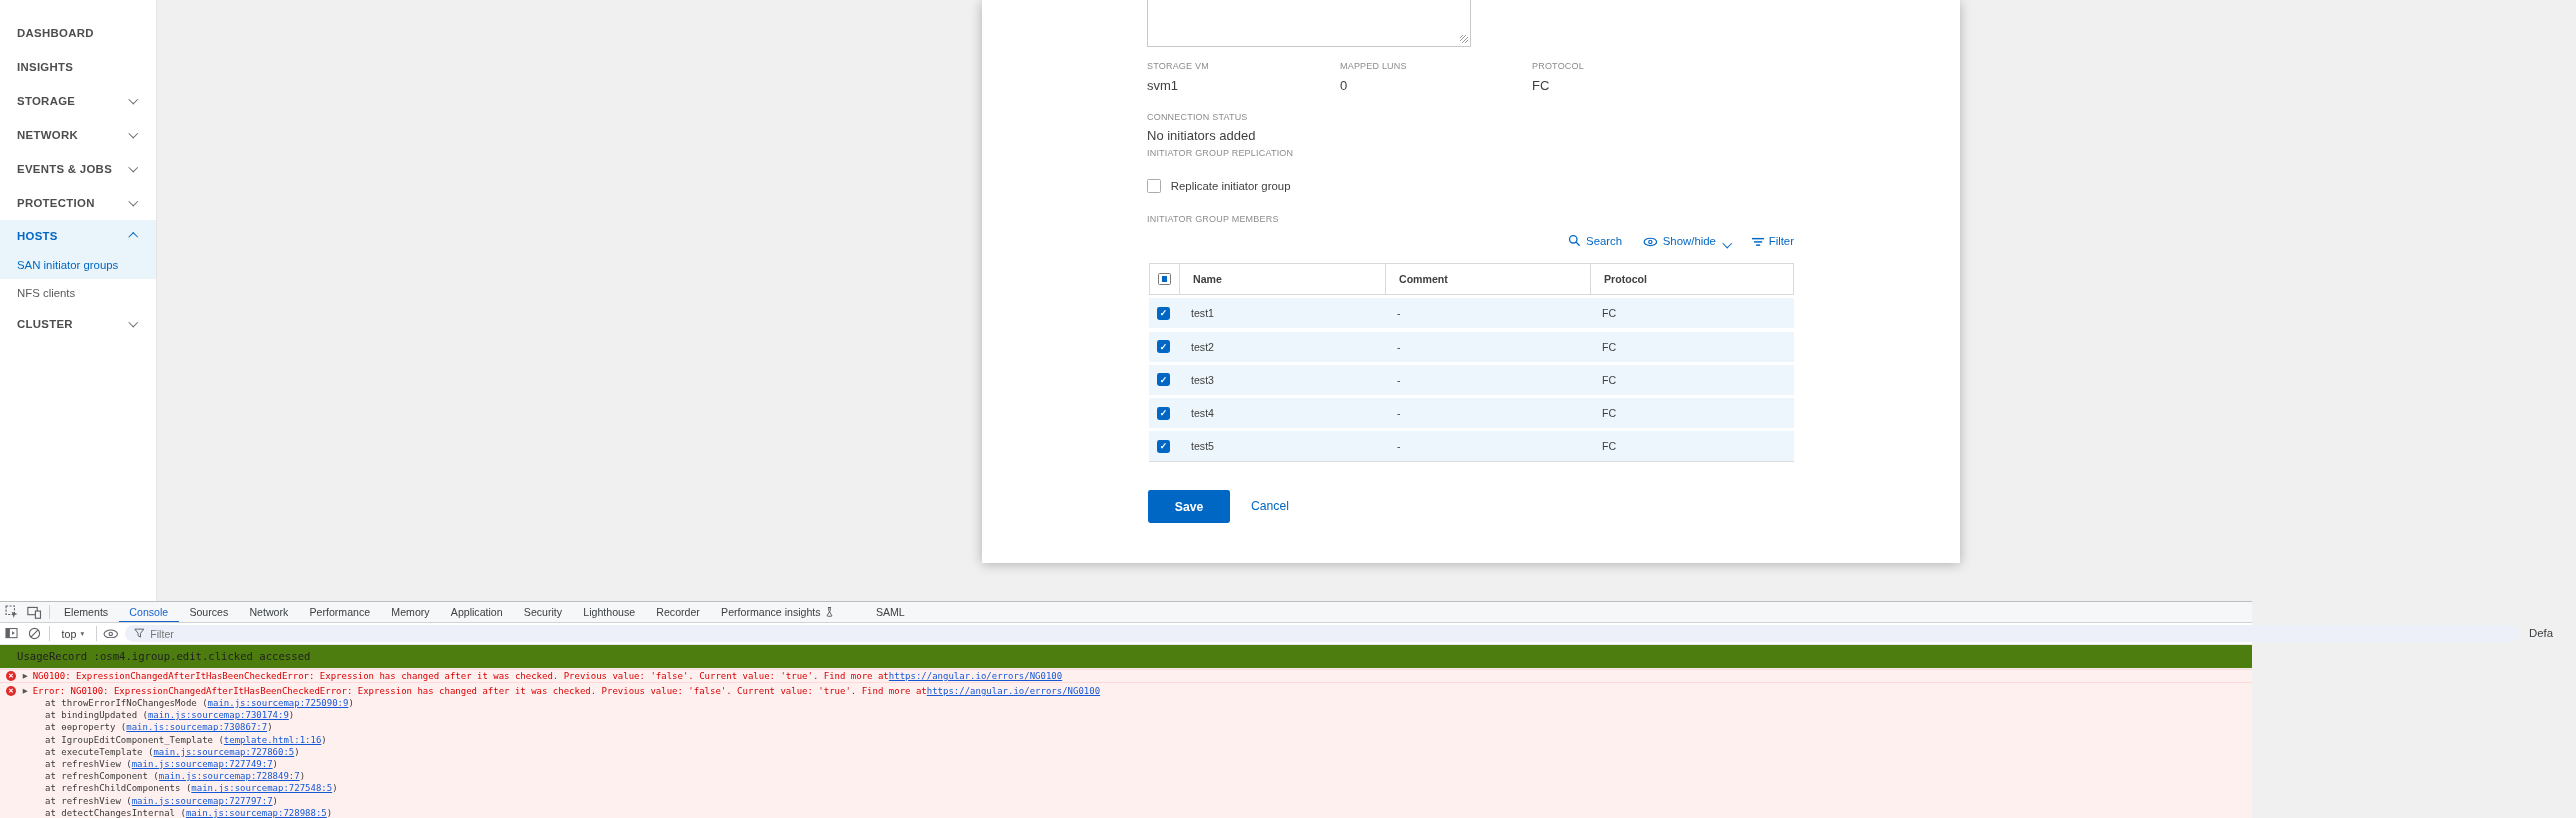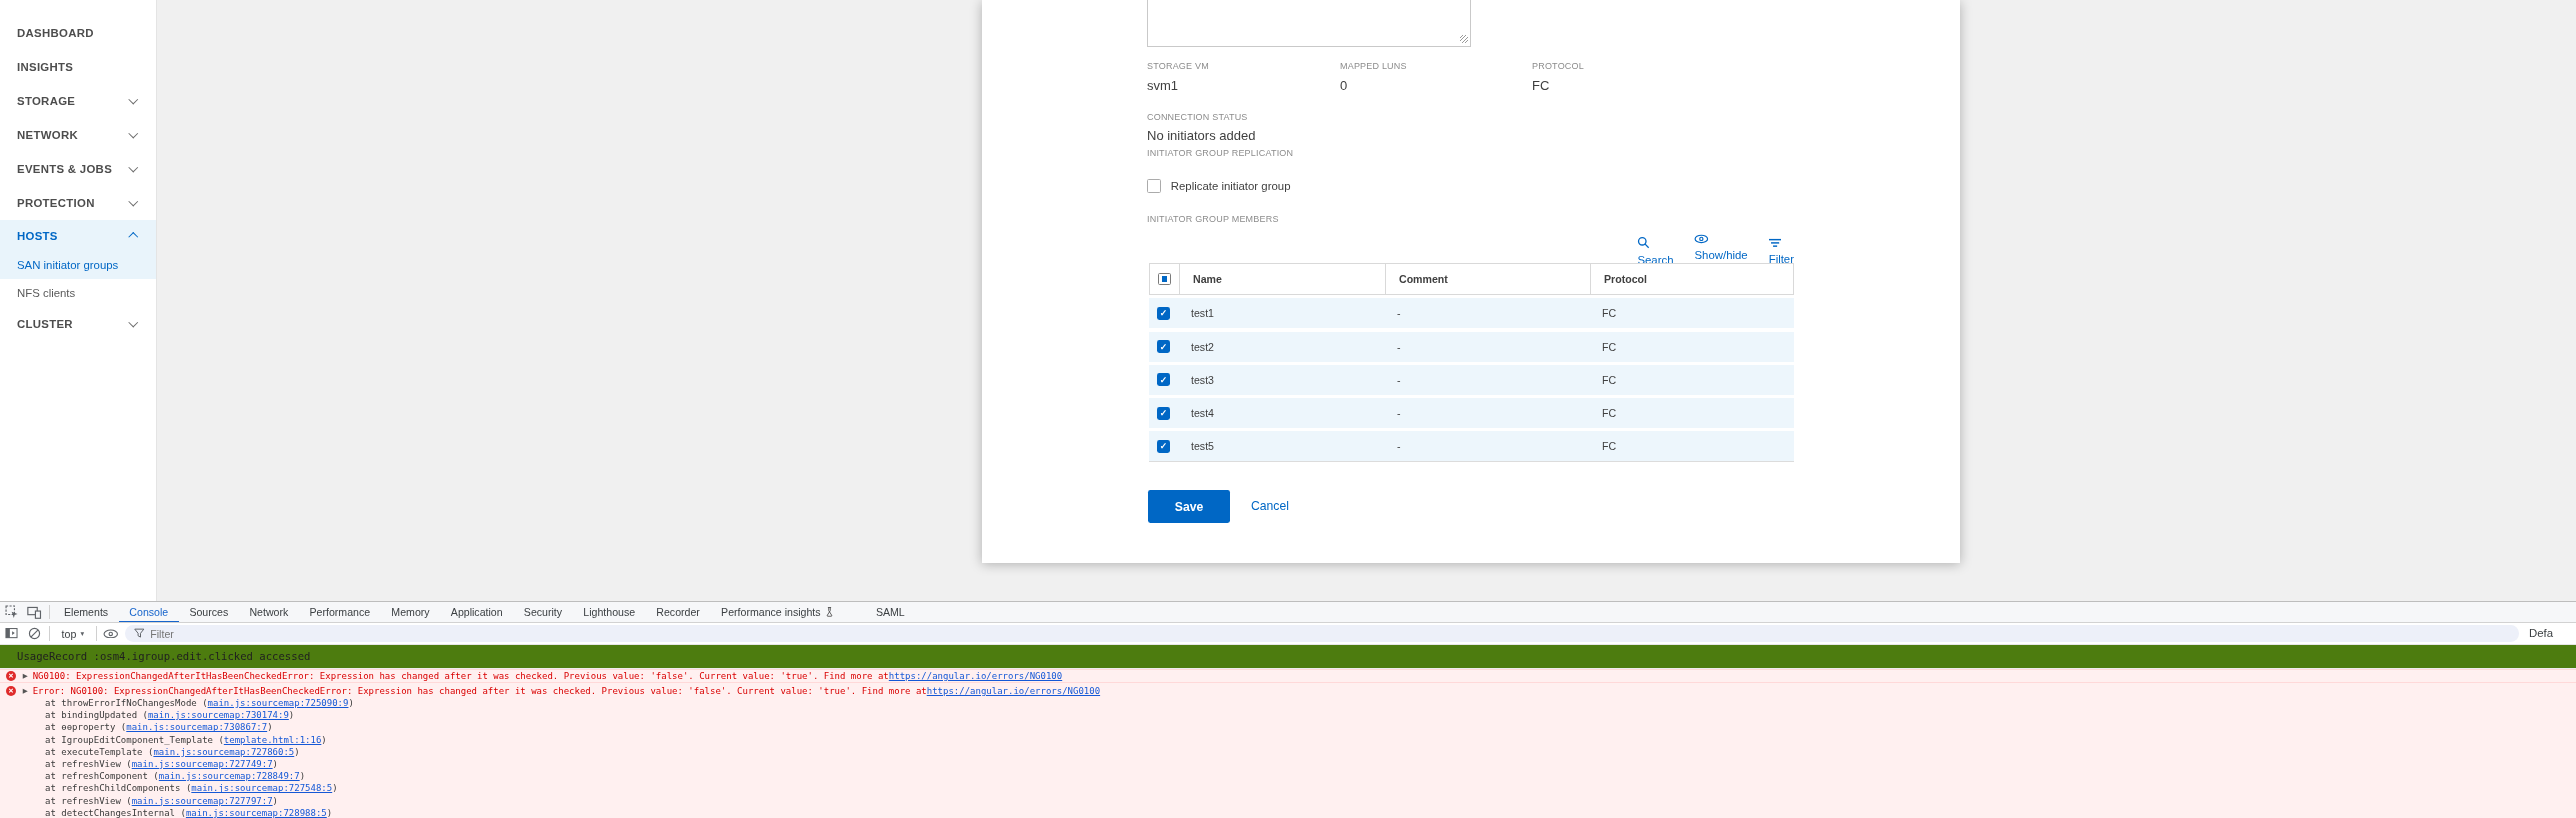--- a/index.html
+++ b/index.html
@@ -25,21 +25,21 @@
   .resize-grip { position:absolute; left:478px; top:35px; width:8.2px; height:8.2px;
                  background:repeating-linear-gradient(-45deg, transparent 0 1.6px, #9a9a9a 1.6px 2.4px); }
   .f-label { position:absolute; font-size:9px; color:#8c8c8c; letter-spacing:0.2px; }
   .f-value { position:absolute; font-size:13px; color:#3f3f3f; }
   .chk-row { position:absolute; left:165px; top:179px; display:flex; align-items:center; gap:9.8px; }
   .chk-empty { width:14px; height:14px; border:0.8px solid #ababab; border-radius:1.6px; background:#fff; cursor:pointer; }
   .chk-label { font-size:11.4px; color:#404040; }
 
   .tbl-controls { position:absolute; top:234px; right:166px; display:flex; align-items:center; gap:21px;
                   font-size:11.4px; color:#0067c5; }
-  .ctrl { display:flex; align-items:flex-start; gap:4.9px; cursor:pointer;flex-direction:column; }
+  .ctrl { display:flex; align-items:flex-end; gap:4.9px; cursor:pointer; }
   .ctrl-chev { width:6.5px; height:6.5px; border-right:1.6px solid #0067c5; border-bottom:1.6px solid #0067c5;
                transform:rotate(45deg); margin:-3.3px 0 0 3.3px; }
 
   .tbl { position:absolute; left:167px; top:263px; width:645px; border-bottom:0.8px solid #dcdcdc; }
   .tbl-head { display:flex; height:32px; border:0.8px solid #d9d9d9; background:#fff; }
   .th { display:flex; align-items:center; padding-left:13px; font-size:10.6px; font-weight:bold; color:#404040;
         border-left:0.8px solid #d9d9d9; }
   .cell-cb { width:29px; display:flex; align-items:center; justify-content:center; padding-left:0; border-left:none; }
   .cell-name { width:206px; }
   .cell-comment { width:205px; }
@@ -53,21 +53,21 @@
                 display:flex; align-items:center; justify-content:center; font-size:9px; font-weight:bold; cursor:pointer; }
   .cb-checked::after { content:"✓"; }
 
   .save-btn { position:absolute; left:166px; top:490px; width:82px; height:33px; background:#0067c5;
               color:#fff; font-size:12.2px; font-weight:bold; border:none; border-radius:2.4px;
               display:flex; align-items:center; justify-content:center; cursor:pointer;
               font-family:"Liberation Sans",sans-serif; }
   .cancel-link { position:absolute; left:269px; top:499px; font-size:12.2px; color:#0067c5; cursor:pointer; }
 
   
-  .devtools { position:absolute; left:0; top:601px; width:2576px; height:218px; background:#fff;
+  .devtools { position:absolute; left:0; top:601px; width:2252px; height:218px; background:#fff;
               border-top:0.8px solid #bdbdbd; }
   .dt-tabs { height:21px; background:#f6f7f9; border-bottom:0.8px solid #d2d2d2; display:flex; align-items:stretch;
              font-size:10.6px; color:#3c4043; }
   .dt-iconbtn { display:flex; align-items:center; justify-content:center; width:23px; cursor:pointer; }
   .dt-sep { width:0.8px; background:#d0d0d0; margin:3.3px 3.3px; }
   .dt-tab { display:flex; align-items:center; padding:0 10.6px; cursor:pointer; gap:4.1px; }
   .dt-tab.active { color:#1765cc; border-bottom:1.6px solid #1765cc; }
   .dt-tab.saml { margin-left:21px; }
   .dt-toolbar { position:relative; height:22px; border-bottom:0.8px solid #e6e6e6; display:flex; 
                 font-size:10.6px; color:#3c4043; }

